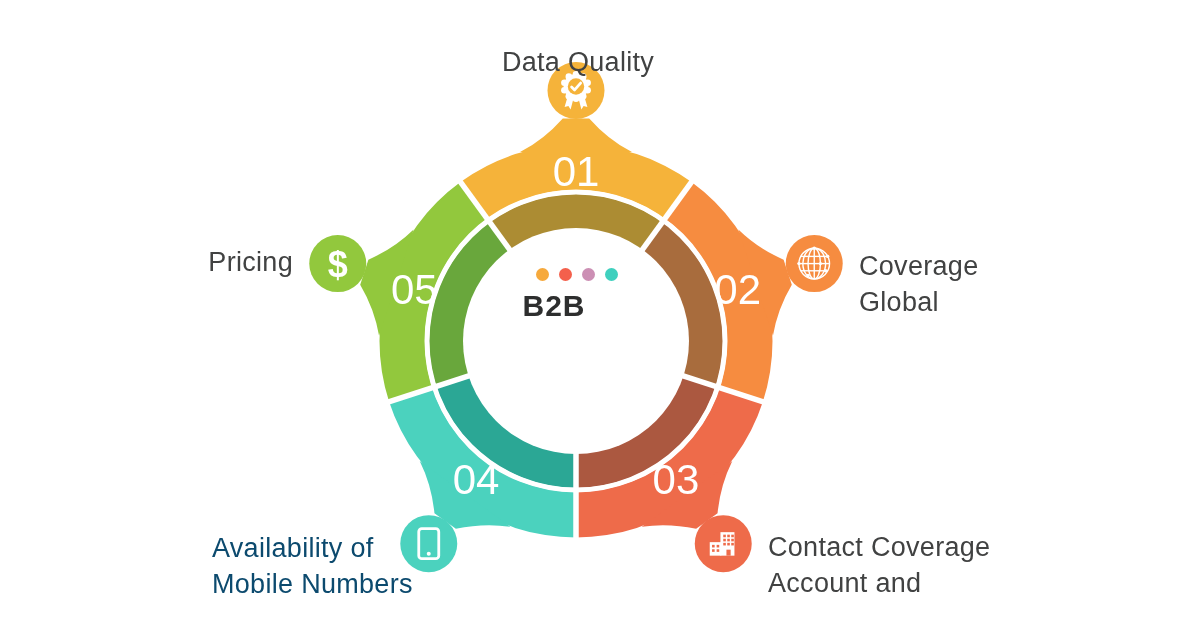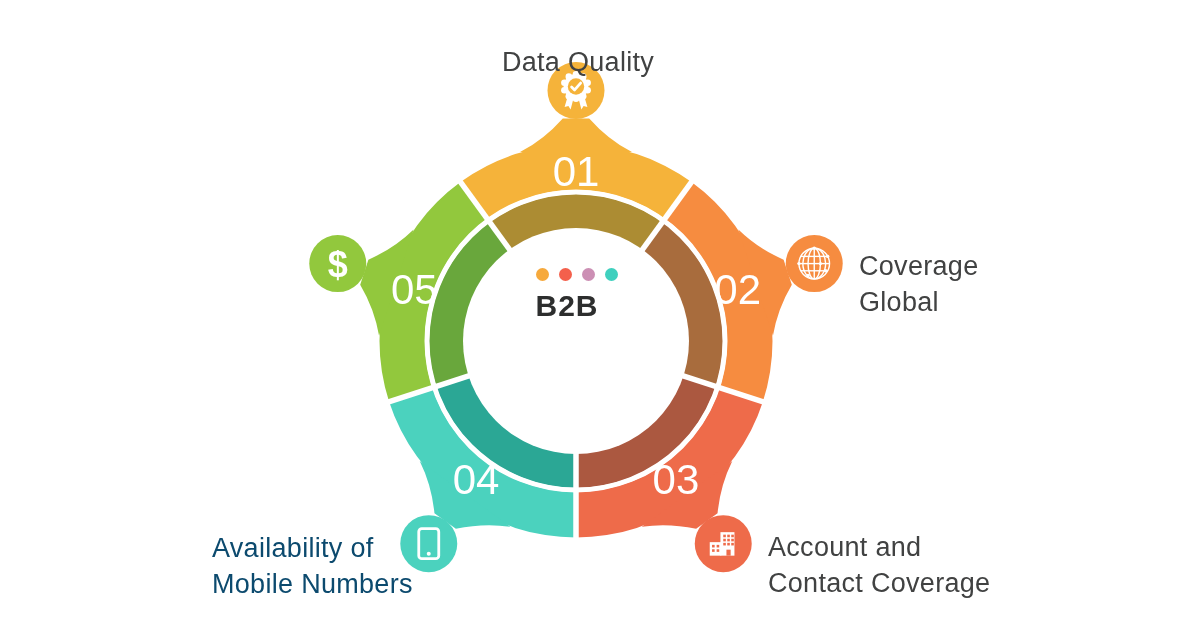--- a/index.html
+++ b/index.html
@@ -26,21 +26,21 @@
   .lbl-2 { left:768px; top:529px; text-align:left; }
   .lbl-3 { left:212px; top:530px; text-align:left; }
   .lbl-4 { right:907px; top:244px; text-align:right; }
   .lbl span { display:block; }
   .center-dots {
     position:absolute; left:577px; top:268px; transform:translateX(-50%);
     display:flex; gap:10px;
   }
   .center-dots i { display:block; width:13px; height:13px; border-radius:50%; }
   .center-title {
-    position:absolute; left:567px; top:286px; transform:translateX(-50%);
+    position:absolute; left:554px; top:286px; transform:translateX(-50%);
     text-align:center; font-weight:bold; font-size:30px; line-height:40px;
     letter-spacing:1px; white-space:nowrap;
   }
   .center-title span { display:block; }
 </style>
 </head>
 <body>
 
 <div class="stage" style="background: rgb(255, 255, 255);">
 
@@ -148,21 +148,24 @@
   </div>
 
   <div class="lbl lbl-0" style="color: rgb(65, 66, 66);">
     <span>Data Quality</span>
   </div>
   <div class="lbl lbl-1" style="color: rgb(65, 66, 66);">
     <span>Coverage</span>
     <span>Global</span>
   </div>
   <div class="lbl lbl-2" style="color: rgb(65, 66, 66);">
+    <span>Contact Coverage</span>
     <span>Account and</span>
-    <span>Contact Coverage</span>
   </div>
   <div class="lbl lbl-3" style="color: #0c4a6e;">
     <span>Availability of</span>
     <span>Mobile Numbers</span>
   </div>
+  <div class="lbl lbl-4" style="color: rgb(65, 66, 66);">
+    <span>Pricing</span>
+  </div>
 
 </div>
 
 </body></html>

